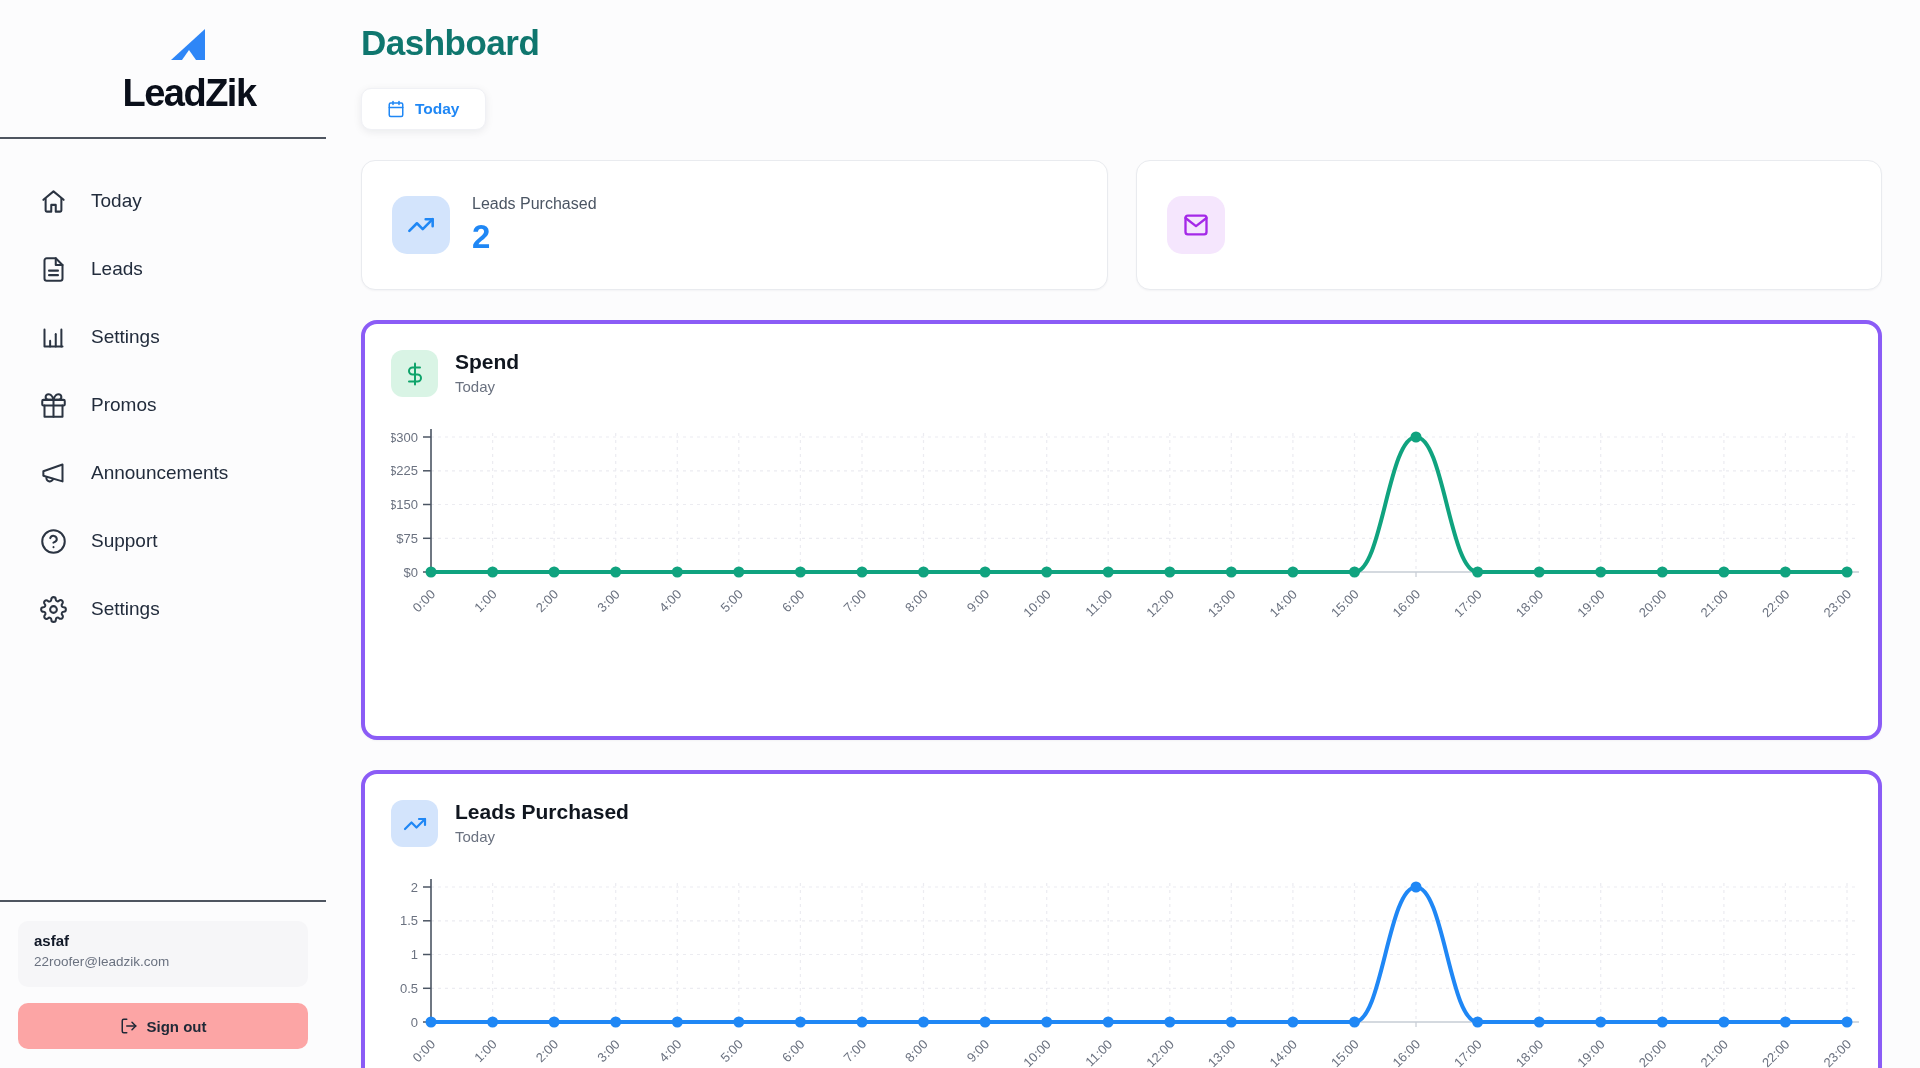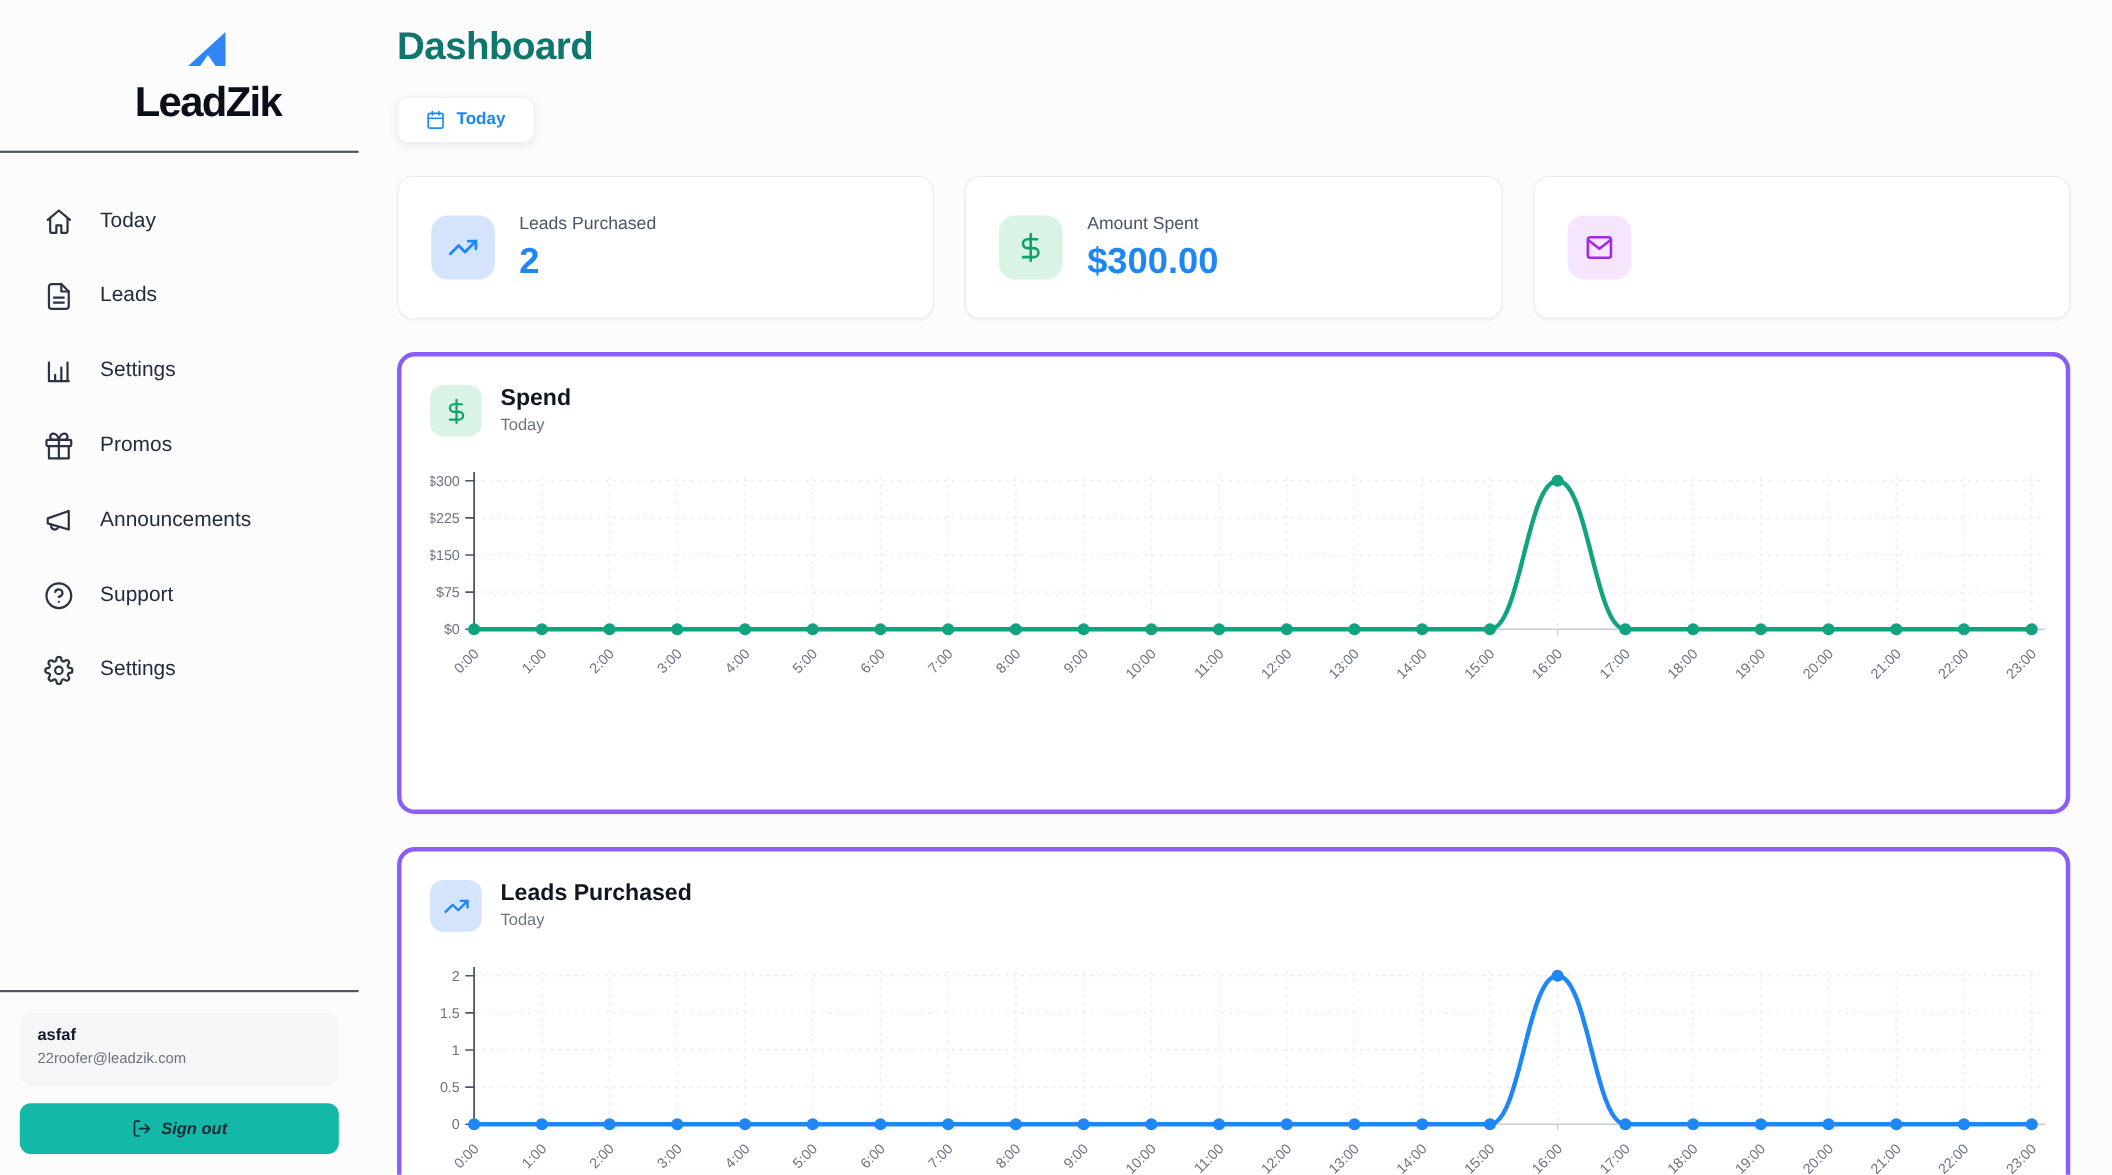--- a/index.html
+++ b/index.html
@@ -15,23 +15,23 @@
   .divider.bottom { position:absolute; top:900px; left:0; right:0; }
   nav { padding:42px 0 0 40px; }
   .nav-item { display:flex; align-items:center; gap:24px; height:40px; margin-bottom:28px; cursor:pointer; }
   .nav-item svg { width:27px; height:27px; stroke:#2b3442; }
   .nav-label { font-size:19px; font-weight:500; color:#222c3c; }
   .user-card { position:absolute; top:921px; left:18px; right:18px; height:66px;
     background:#f6f6f8; border-radius:10px; padding:11px 16px; }
   .user-name { font-size:15px; font-weight:700; color:#111827; }
   .user-email { font-size:13.5px; color:#6b7280; margin-top:5px; }
   .signout-btn { position:absolute; top:1003px; left:18px; right:18px; height:46px;
-    background:#14b8a6; border:none; border-radius:10px; display:flex; align-items:center;
+    background:#fca5a5; border:none; border-radius:10px; display:flex; align-items:center;
     justify-content:center; gap:9px; font-family:inherit; font-size:15px; font-weight:600;
-    color:#1f2937; cursor:pointer;font-style:italic; }
+    color:#1f2937; cursor:pointer; }
   .signout-btn svg { width:18px; height:18px; stroke:#1f2937; }
 
   
   .main { margin-left:326px; padding:20px 38px 0 35px; }
   .page-title { font-size:35px; font-weight:800; letter-spacing:-0.5px; color:#0f766e; line-height:46px; }
   .today-btn { margin-top:22px; display:inline-flex; align-items:center; gap:10px;
     padding:11px 25px; background:#fff; border:1px solid #f0f1f5; border-radius:10px;
     box-shadow:0 2px 8px rgba(16,24,40,.08); font-family:inherit; font-size:15.5px;
     font-weight:600; color:#1f87f5; cursor:pointer; }
   .today-btn svg { width:18px; height:18px; stroke:#1f87f5; }
@@ -162,32 +162,20 @@
     <div class="stat-card">
       <div class="stat-icon" style="background: rgb(211, 228, 252); color: rgb(31, 135, 245);">
         <svg viewBox="0 0 24 24" fill="none" stroke="currentColor" stroke-width="2.2" stroke-linecap="round" stroke-linejoin="round">
             <polyline points="2 17 8.5 10.5 13.5 15.5 22 7"></polyline>
             <polyline points="16 7 22 7 22 13"></polyline>
           </svg>
       </div>
       <div>
         <div class="stat-label">Leads Purchased</div>
         <div class="stat-value" style="color: rgb(31, 135, 245);">2</div>
-      </div>
-    </div>
-    <div class="stat-card">
-      <div class="stat-icon" style="background: rgb(217, 244, 229); color: rgb(14, 163, 106);">
-        <svg viewBox="0 0 24 24" fill="none" stroke="currentColor" stroke-width="2" stroke-linecap="round" stroke-linejoin="round">
-            <line x1="12" y1="1.5" x2="12" y2="22.5"></line>
-            <path d="M17 5.5H9.5a3.5 3.5 0 0 0 0 7h5a3.5 3.5 0 0 1 0 7H6"></path>
-          </svg>
-      </div>
-      <div>
-        <div class="stat-label">Amount Spent</div>
-        <div class="stat-value" style="color: rgb(31, 135, 245);">$300.00</div>
       </div>
     </div>
     <div class="stat-card">
       <div class="stat-icon" style="background: rgb(245, 230, 253); color: rgb(164, 40, 232);">
         <svg viewBox="0 0 24 24" fill="none" stroke="currentColor" stroke-width="2" stroke-linecap="round" stroke-linejoin="round">
             <rect x="3" y="4" width="18" height="16" rx="2"></rect>
             <path d="M21 6l-9 7-9-7"></path>
           </svg>
       </div>
     </div>

